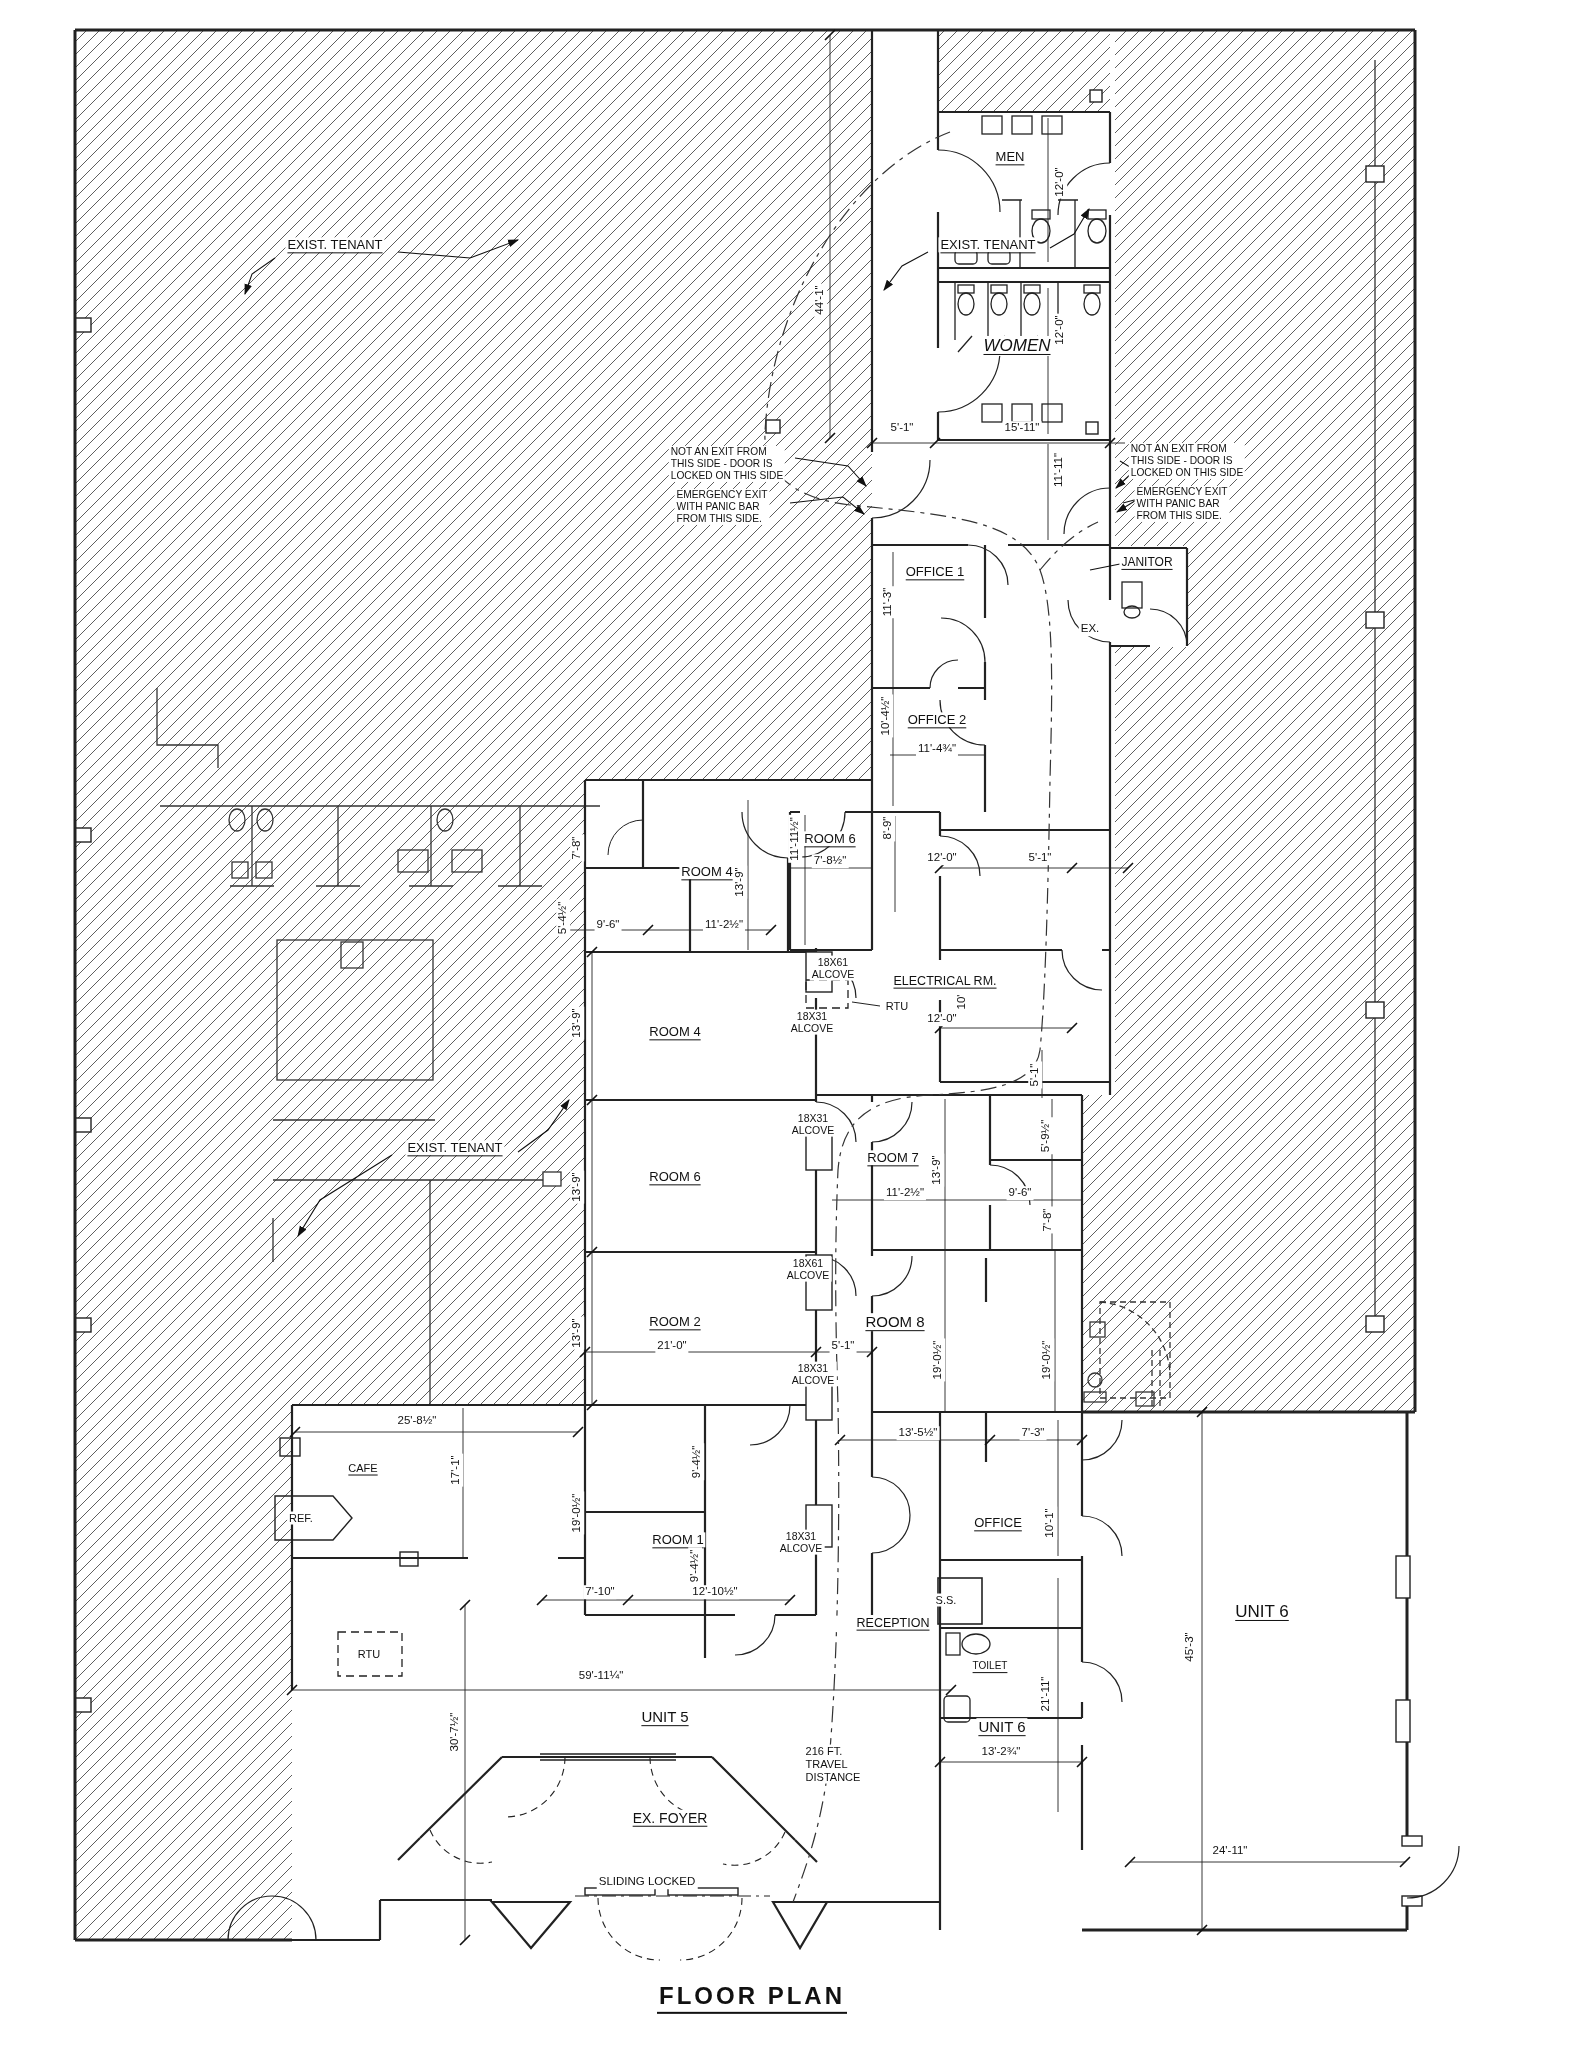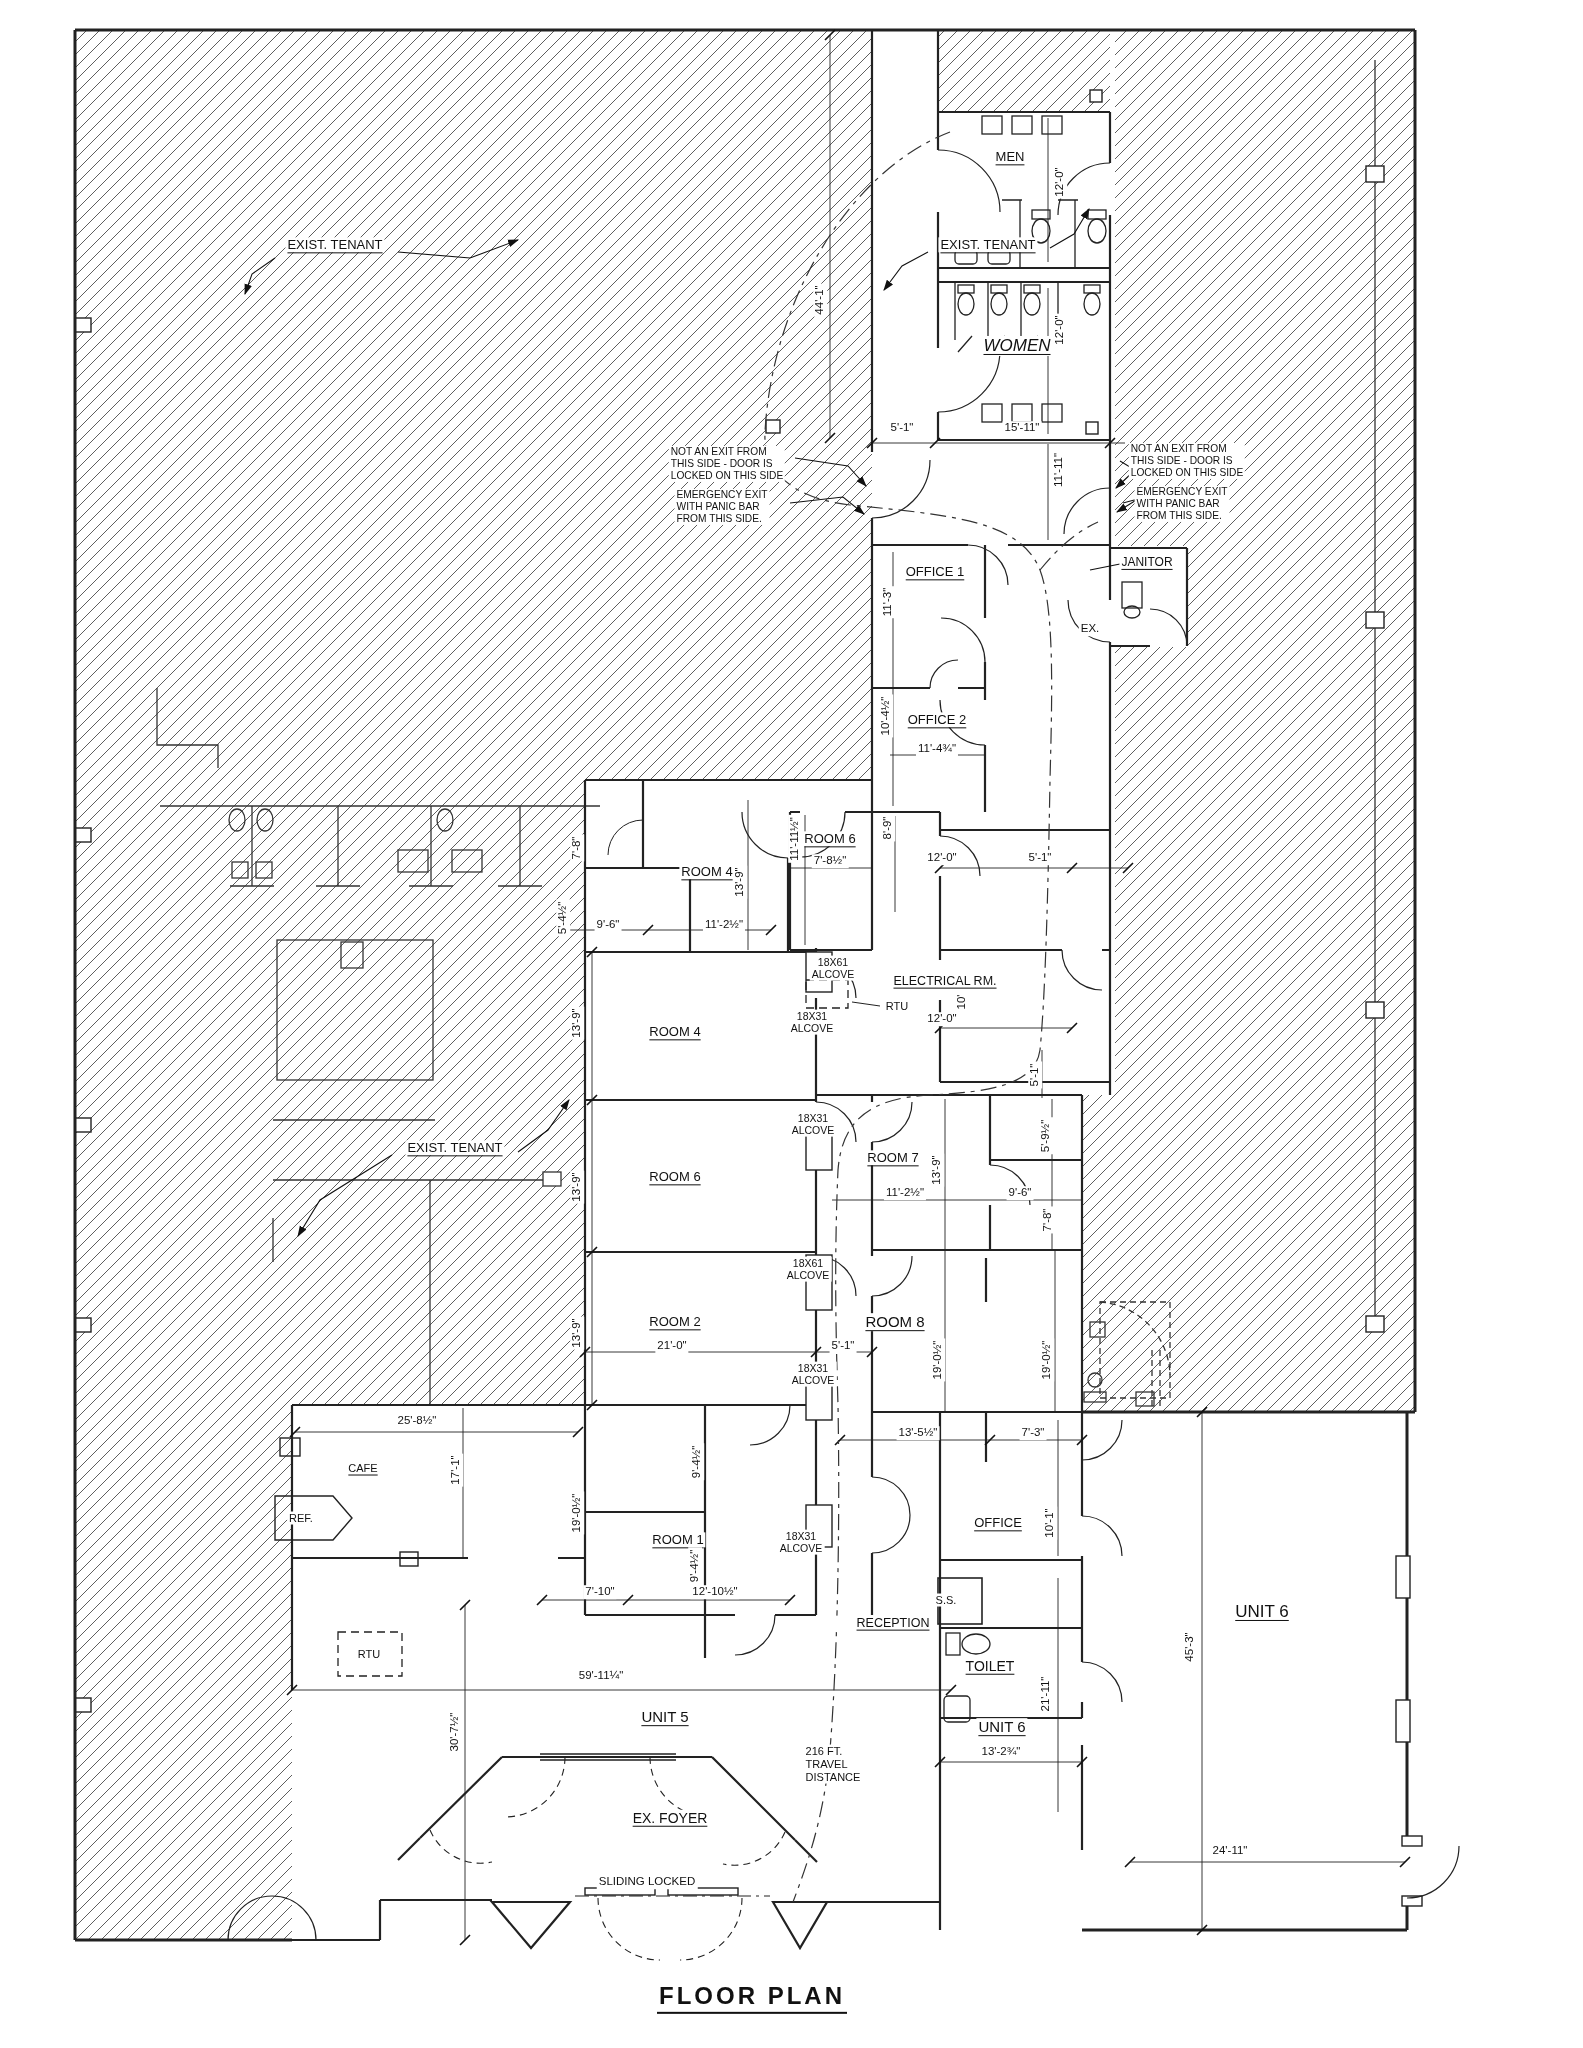--- a/index.html
+++ b/index.html
@@ -407,21 +407,21 @@
       <div class="lbl u" style="left: 678px; top: 1540px; font-size: 13px;">ROOM 1</div>
       <div class="lbl rot" style="left: 695px; top: 1566px; font-size: 11.5px;">9'-4½"</div>
       <div class="lbl" style="left: 801px; top: 1542px; font-size: 10.5px;">18X31
 ALCOVE</div>
       <div class="lbl u" style="left: 998px; top: 1523px; font-size: 13px;">OFFICE</div>
       <div class="lbl rot" style="left: 1050px; top: 1523px; font-size: 11.5px;">10'-1"</div>
       <div class="lbl" style="left: 600px; top: 1592px; font-size: 11.5px;">7'-10"</div>
       <div class="lbl" style="left: 715px; top: 1592px; font-size: 11.5px;">12'-10½"</div>
       <div class="lbl" style="left: 946px; top: 1600px; font-size: 11px;">S.S.</div>
       <div class="lbl u" style="left: 876px; top: 1623px; font-size: 12.5px; padding-left: 36px;">RECEPTION</div>
-      <div class="lbl u" style="left: 990px; top: 1666px; font-size: 14px;">TOILET</div>
+      <div class="lbl u" style="left: 990px; top: 1666px; font-size: 10px;">TOILET</div>
       <div class="lbl rot" style="left: 1046px; top: 1694px; font-size: 11.5px;">21'-11"</div>
       <div class="lbl" style="left: 369px; top: 1654px; font-size: 11px;">RTU</div>
       <div class="lbl" style="left: 601px; top: 1676px; font-size: 11.5px;">59'-11¼"</div>
       <div class="lbl rot" style="left: 455px; top: 1732px; font-size: 11.5px;">30'-7½"</div>
       <div class="lbl u" style="left: 665px; top: 1717px; font-size: 15px;">UNIT 5</div>
       <div class="lbl u" style="left: 1002px; top: 1727px; font-size: 15px;">UNIT 6</div>
       <div class="lbl" style="left: 1001px; top: 1752px; font-size: 11.5px;">13'-2¾"</div>
       <div class="lbl left" style="left: 833px; top: 1764px; font-size: 11px;">216 FT.
 TRAVEL
 DISTANCE</div>

